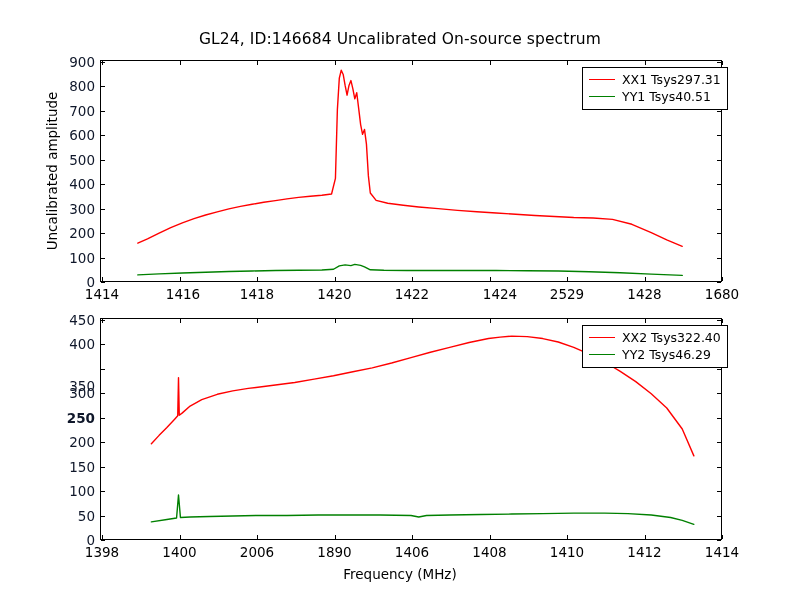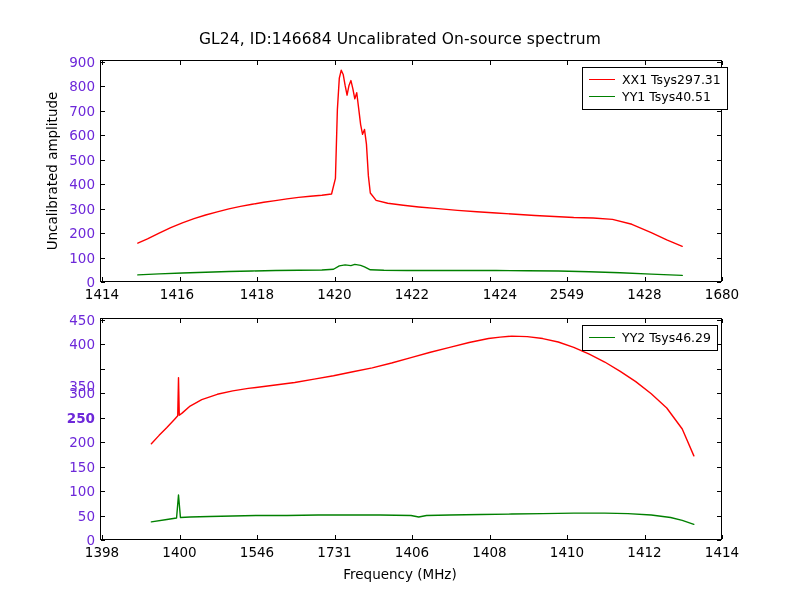--- a/index.html
+++ b/index.html
@@ -41,21 +41,21 @@
     left: 0;
     top: 0;
     display: block;
   }
   .ytick-label {
     position: absolute;
     right: 100%;
     margin-right: 6px;
     transform: translateY(-50%);
     font-size: 13.5px;
-    color: #6d28d9;
+    color: #0f172a;
     white-space: nowrap;
     text-align: right;
   }
   .xtick-label {
     position: absolute;
     top: 100%;
     margin-top: 5px;
     transform: translateX(-50%);
     font-size: 13.5px;
     color: #000000;
@@ -169,36 +169,36 @@
       <div class="tickmark-y-right" style="top: 25.4444px;"></div>
       <div class="ytick-label" style="top: 25.4444px;">800</div>
       <div class="tickmark-y" style="top: 1px;"></div>
       <div class="tickmark-y-right" style="top: 1px;"></div>
       <div class="ytick-label" style="top: 1px;">900</div>
       <div class="tickmark-x" style="left: 1px;"></div>
       <div class="tickmark-x-top" style="left: 1px;"></div>
       <div class="xtick-label" style="left: 1px;">1414</div>
       <div class="tickmark-x" style="left: 78.5px;"></div>
       <div class="tickmark-x-top" style="left: 78.5px;"></div>
-      <div class="xtick-label" style="left: 76px;">1416</div>
+      <div class="xtick-label" style="left: 82px;">1416</div>
       <div class="tickmark-x" style="left: 156px;"></div>
       <div class="tickmark-x-top" style="left: 156px;"></div>
       <div class="xtick-label" style="left: 156px;">1418</div>
       <div class="tickmark-x" style="left: 233.5px;"></div>
       <div class="tickmark-x-top" style="left: 233.5px;"></div>
       <div class="xtick-label" style="left: 233.5px;">1420</div>
       <div class="tickmark-x" style="left: 311px;"></div>
       <div class="tickmark-x-top" style="left: 311px;"></div>
       <div class="xtick-label" style="left: 311px;">1422</div>
       <div class="tickmark-x" style="left: 388.5px;"></div>
       <div class="tickmark-x-top" style="left: 388.5px;"></div>
       <div class="xtick-label" style="left: 399px;">1424</div>
       <div class="tickmark-x" style="left: 466px;"></div>
       <div class="tickmark-x-top" style="left: 466px;"></div>
-      <div class="xtick-label" style="left: 466px;">2549</div>
+      <div class="xtick-label" style="left: 466px;">2529</div>
       <div class="tickmark-x" style="left: 543.5px;"></div>
       <div class="tickmark-x-top" style="left: 543.5px;"></div>
       <div class="xtick-label" style="left: 543.5px;">1428</div>
       <div class="tickmark-x" style="left: 621px;"></div>
       <div class="tickmark-x-top" style="left: 621px;"></div>
       <div class="xtick-label" style="left: 621px;">1680</div>
     </div>
   <div id="ticks-top"></div>
   <div class="ylabel" style="left:-58px; top:163px; width:220px; text-align:center;">Uncalibrated amplitude</div>
 
@@ -249,44 +249,48 @@
       <div class="tickmark-y-right" style="top: 1px;"></div>
       <div class="ytick-label" style="top: 1px;">450</div>
       <div class="tickmark-x" style="left: 1px;"></div>
       <div class="tickmark-x-top" style="left: 1px;"></div>
       <div class="xtick-label" style="left: 1px;">1398</div>
       <div class="tickmark-x" style="left: 78.5px;"></div>
       <div class="tickmark-x-top" style="left: 78.5px;"></div>
       <div class="xtick-label" style="left: 78.5px;">1400</div>
       <div class="tickmark-x" style="left: 156px;"></div>
       <div class="tickmark-x-top" style="left: 156px;"></div>
-      <div class="xtick-label" style="left: 156px;">1546</div>
+      <div class="xtick-label" style="left: 156px;">2006</div>
       <div class="tickmark-x" style="left: 233.5px;"></div>
       <div class="tickmark-x-top" style="left: 233.5px;"></div>
-      <div class="xtick-label" style="left: 233.5px;">1731</div>
+      <div class="xtick-label" style="left: 233.5px;">1890</div>
       <div class="tickmark-x" style="left: 311px;"></div>
       <div class="tickmark-x-top" style="left: 311px;"></div>
       <div class="xtick-label" style="left: 311px;">1406</div>
       <div class="tickmark-x" style="left: 388.5px;"></div>
       <div class="tickmark-x-top" style="left: 388.5px;"></div>
       <div class="xtick-label" style="left: 388.5px;">1408</div>
       <div class="tickmark-x" style="left: 466px;"></div>
       <div class="tickmark-x-top" style="left: 466px;"></div>
       <div class="xtick-label" style="left: 466px;">1410</div>
       <div class="tickmark-x" style="left: 543.5px;"></div>
       <div class="tickmark-x-top" style="left: 543.5px;"></div>
       <div class="xtick-label" style="left: 543.5px;">1412</div>
       <div class="tickmark-x" style="left: 621px;"></div>
       <div class="tickmark-x-top" style="left: 621px;"></div>
       <div class="xtick-label" style="left: 621px;">1414</div>
     </div>
   <div id="ticks-bottom"></div>
 
   <div class="legend" id="legend-bottom" style="left:582px; top:325px;">
       <div class="legend-row">
+        <span class="legend-swatch" style="border-top-color: rgb(255, 0, 0);"></span>
+        <span class="legend-text">XX2 Tsys322.40</span>
+      </div>
+      <div class="legend-row">
         <span class="legend-swatch" style="border-top-color: rgb(0, 128, 0);"></span>
         <span class="legend-text">YY2 Tsys46.29</span>
       </div>
     </div>
 
   <div class="xlabel" style="left:0; top:566px;">Frequency (MHz)</div>
 
 </div>
 
 </body></html>

